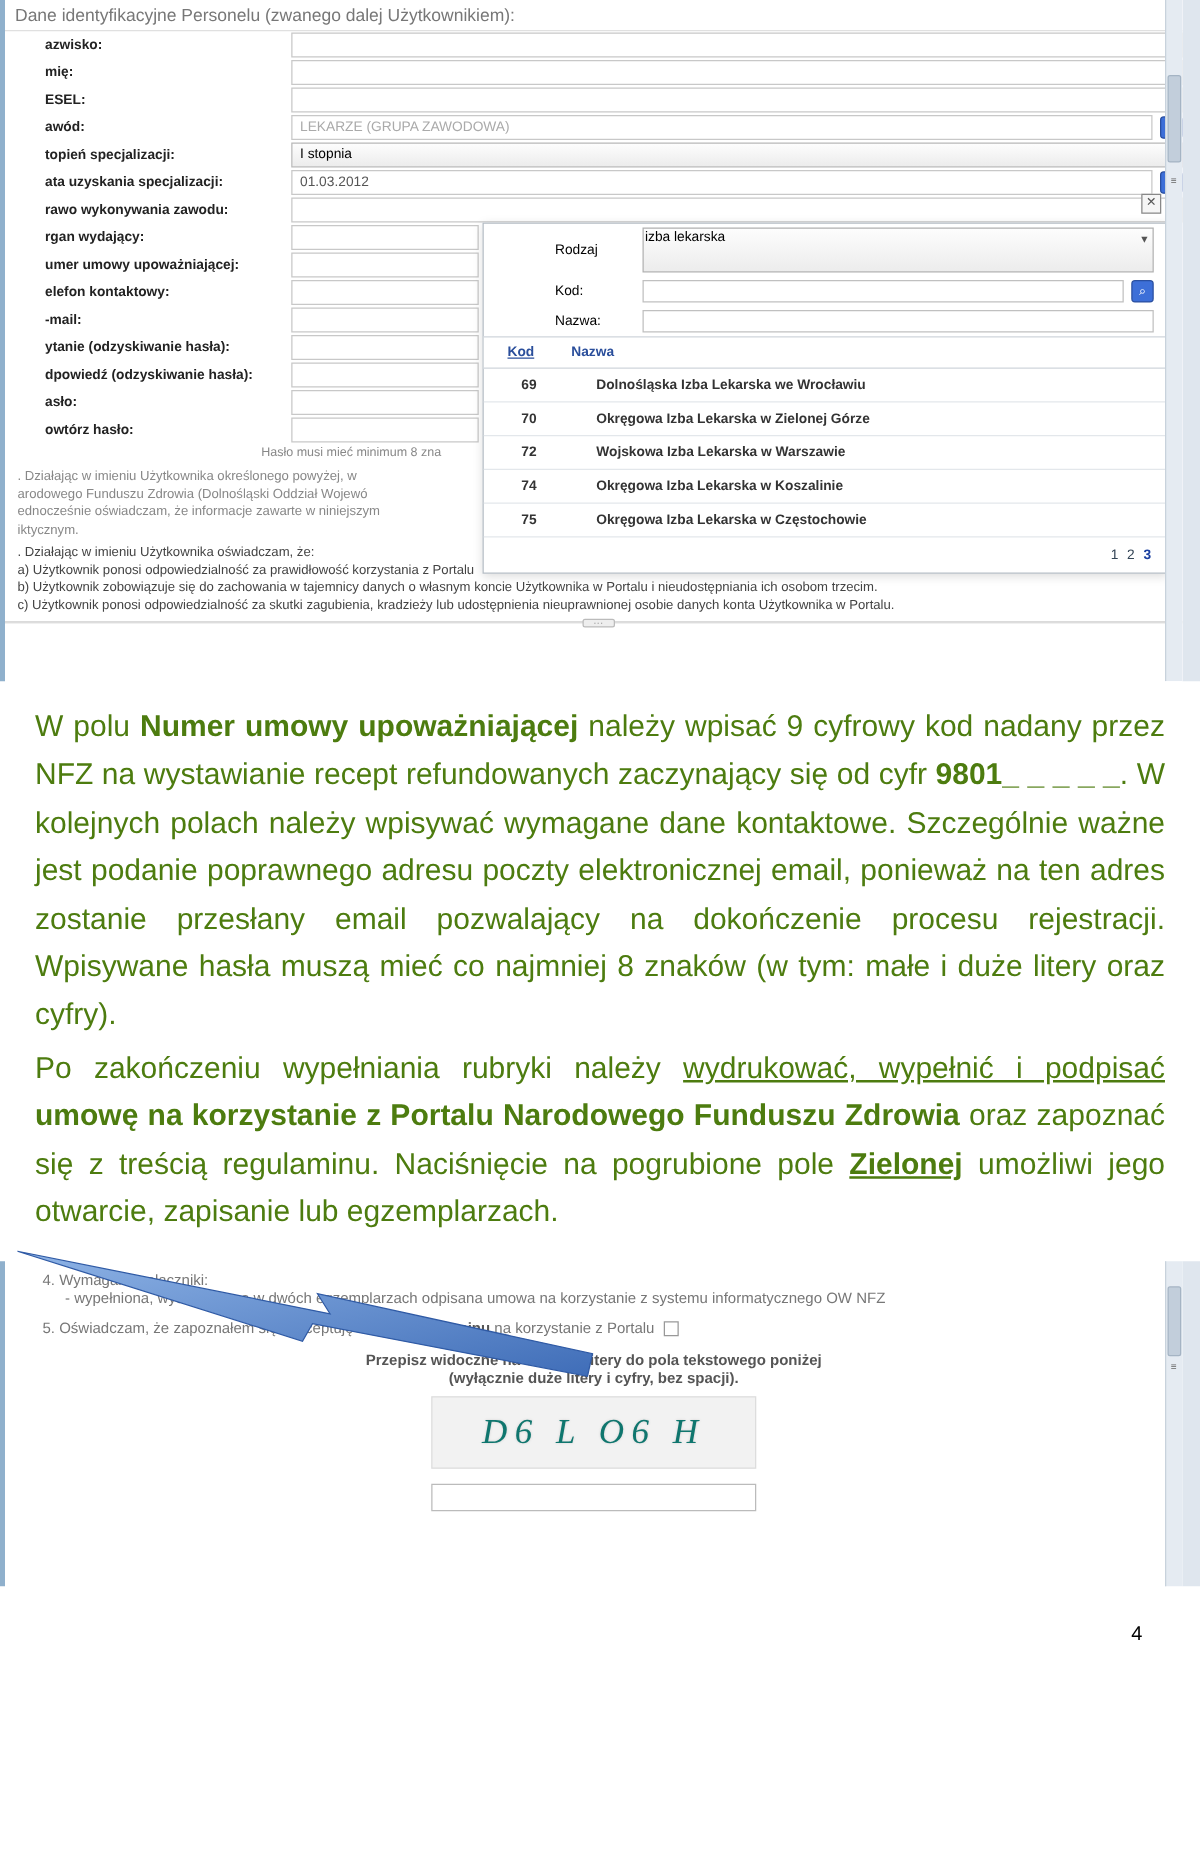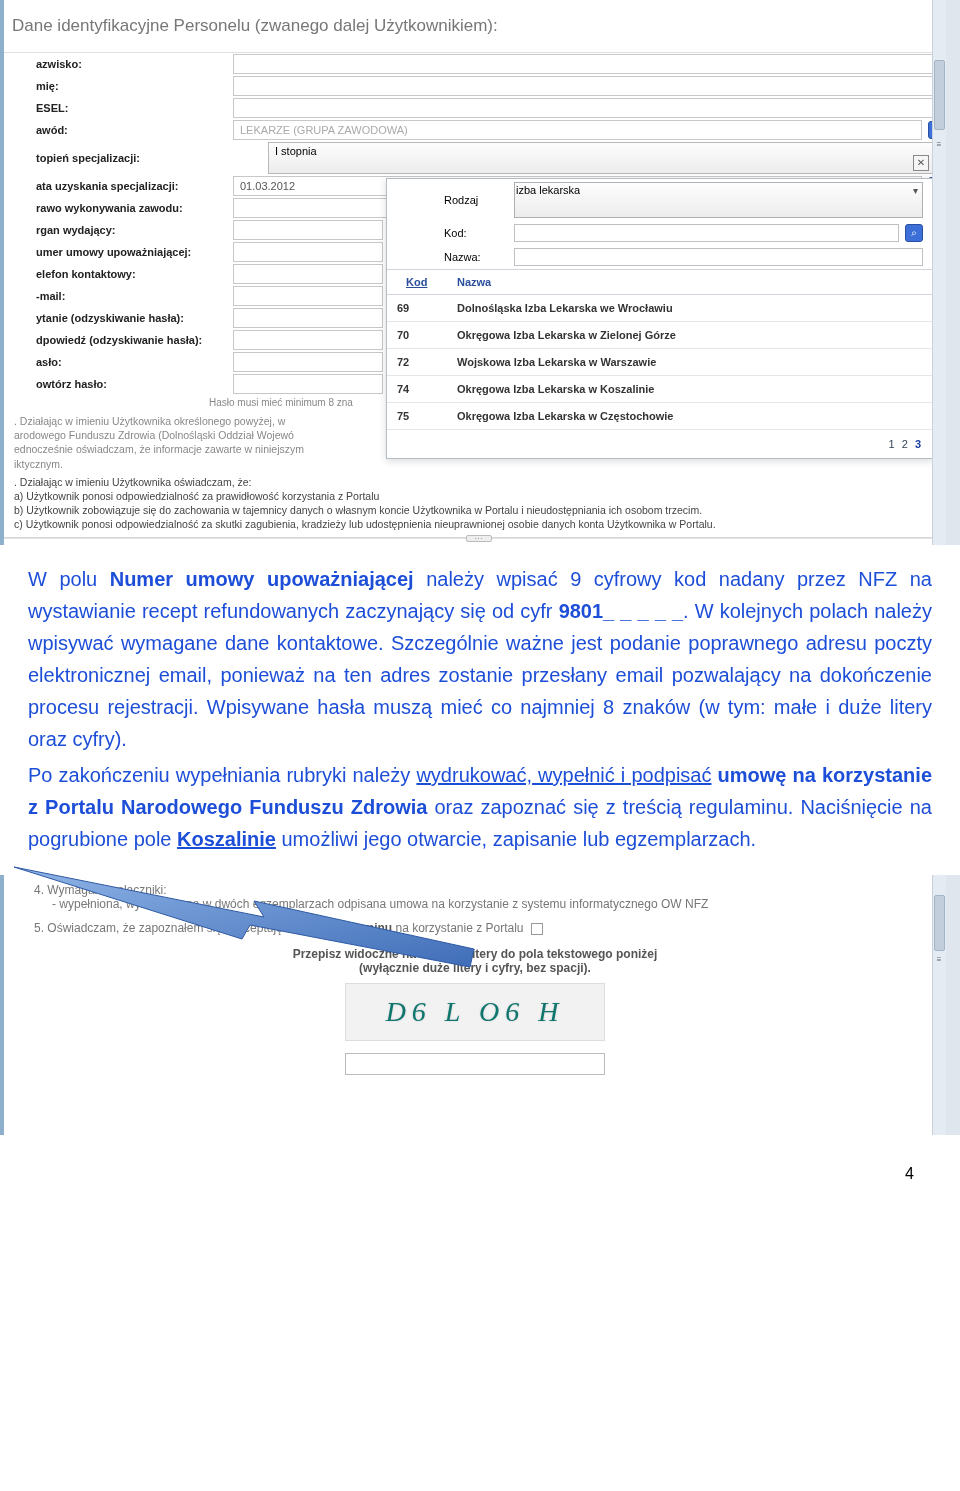--- a/index.html
+++ b/index.html
@@ -18,23 +18,23 @@
     border-right: 14px solid #dfe6ee;
     height: 545px;
     overflow: hidden;
   }
   .scr-inner {
     position: absolute;
     inset: 0;
     background: #fff;
   }
   .topline {
-    font-size: 17px;
+    font-size: 14px;
     color: #777;
-    padding: 16px 8px;
+    padding: 4px 8px;
     border-bottom: 1px solid #e0e0e0;
     overflow: hidden;
     white-space: nowrap;
   }
   .form-row {
     display: flex;
     align-items: center;
     font-size: 11px;
     padding: 1px 0;
   }
@@ -59,27 +59,26 @@
     width: 18px; height: 18px;
     margin-left: 6px;
     border-radius: 3px;
     display:flex;align-items:center;justify-content:center;
     font-weight:bold;
   }
   .icon-search { background:#3d6fd8;color:#fff;border:1px solid #2a4fa0;font-size:10px;}
   .icon-lock   { background:#3d6fd8;color:#fff;border:1px solid #2a4fa0;font-size:10px;}
   .select {
     flex: 1;
-    height: 32px;
+    height: 20px;
     border: 1px solid #b8b8b8;
     font-size: 11px;
     padding: 2px 6px;
     background: linear-gradient(#fdfdfd,#ececec);
     position: relative;
-    margin-left: 35px;
   }
   .select::after{
     content:"▾"; position:absolute; right:6px; top:3px; font-size:10px; color:#555;
   }
   .hint {
     font-size: 10px;
     color: #888;
     margin-left: 205px;
     padding: 2px 0 4px;
   }
@@ -125,38 +124,38 @@
     background:linear-gradient(#fdfdfd,#ececec); position:relative;}
   .popup-row .sel::after{content:"▾";position:absolute;right:4px;top:2px;font-size:10px;color:#555;}
   .popup-row .srch{width:18px;height:18px;margin-left:6px;background:#3d6fd8;border:1px solid #2a4fa0;border-radius:3px;color:#fff;font-size:10px;display:flex;align-items:center;justify-content:center;}
   .grid-head {
     display:flex; background:#fff;border-top:1px solid #cfd5db;border-bottom:1px solid #cfd5db;
     font-weight:bold;color:#2a4e9b;font-size:11px;
   }
   .grid-head .c1{width:60px;padding:6px 19px;text-decoration:underline;}
   .grid-head .c2{flex:1;padding:6px 10px;}
   .grid-row{display:flex;border-bottom:1px solid #e3e7eb;font-weight:bold;color:#333;}
-  .grid-row .c1{width:60px;padding:7px 10px;}
+  .grid-row .c1{width:60px;padding:7px 10px;margin-left:20px;}
   .grid-row .c2{flex:1;padding:7px 10px;}
   .pager{padding:8px 12px;text-align:right;font-size:11px;color:#345;}
   .pager span{margin-left:4px;}
   .pager .cur{color:#1a3fa0;font-weight:bold;}
   .scroll-right{
     position:absolute;right:0;top:0;bottom:0;width:14px;background:#e5ebf2;border-left:1px solid #c8d2dc;
   }
   .scroll-right .thumb{position:absolute;right:1px;top:60px;width:11px;height:70px;background:#c2cedb;border:1px solid #a5b4c4;border-radius:2px;}
   .scroll-right .mark{position:absolute;right:2px;width:10px;height:8px;font-size:8px;color:#666;text-align:center;}
 
   
   .article {
     padding: 18px 28px 10px 28px;
-    font-size: 20px;
+    font-size: 24px;
     line-height: 1.6;
     text-align: justify;
-    color: #1d4ed8;
+    color: #4d7c0f;
   }
   .article p { margin: 0 0 4px 0; }
   .b { font-weight: bold; }
   .u { text-decoration: underline; }
 
   
   .scr2 {
     position: relative;
     background:#fff;
     border-left:4px solid #8fb0cc;
@@ -341,21 +340,21 @@
     <div class="thumb"></div>
     <div class="mark" style="top:140px">≡</div>
   </div>
 </div>
 
 <div class="article">
   <p>
     <span>W polu </span><span class="b">Numer umowy upoważniającej</span><span> należy wpisać 9 cyfrowy kod nadany przez NFZ na wystawianie recept refundowanych zaczynający się od cyfr </span><span class="b">9801_ _ _ _ _</span><span>. W kolejnych polach należy wpisywać wymagane dane kontaktowe. Szczególnie ważne jest podanie poprawnego adresu poczty elektronicznej email, ponieważ  na ten adres zostanie przesłany email pozwalający na dokończenie procesu rejestracji. Wpisywane hasła muszą mieć co najmniej 8 znaków (w tym: małe i duże litery oraz cyfry).</span>
   </p>
   <p>
-    <span>Po zakończeniu wypełniania rubryki należy </span><span class="u">wydrukować, wypełnić i podpisać</span><span> </span><span class="b">umowę na korzystanie z Portalu Narodowego Funduszu Zdrowia</span><span> oraz zapoznać się z treścią regulaminu. Naciśnięcie na pogrubione pole </span><span class="b u">Koszalinie</span><span> umożliwi jego otwarcie, zapisanie lub egzemplarzach.</span>
+    <span>Po zakończeniu wypełniania rubryki należy </span><span class="u">wydrukować, wypełnić i podpisać</span><span> </span><span class="b">umowę na korzystanie z Portalu Narodowego Funduszu Zdrowia</span><span> oraz zapoznać się z treścią regulaminu. Naciśnięcie na pogrubione pole </span><span class="b u">Zielonej</span><span> umożliwi jego otwarcie, zapisanie lub egzemplarzach.</span>
   </p>
 </div>
 
 <div class="scr2">
   <svg class="arrow-svg" width="520" height="160">
     <defs>
       <linearGradient id="g1" x1="0" y1="0" x2="1" y2="1">
         <stop offset="0" stop-color="#8fb4e6"></stop>
           <stop offset="1" stop-color="#3f6db8"></stop>
       </linearGradient>

